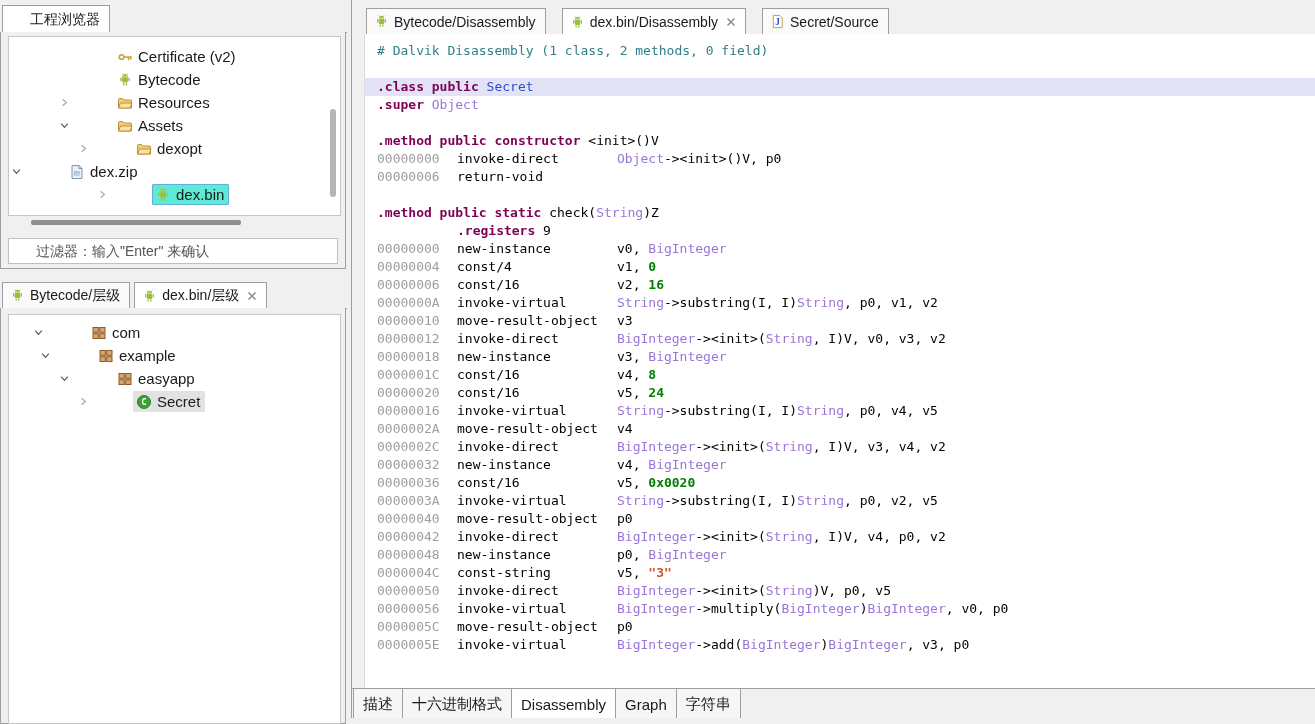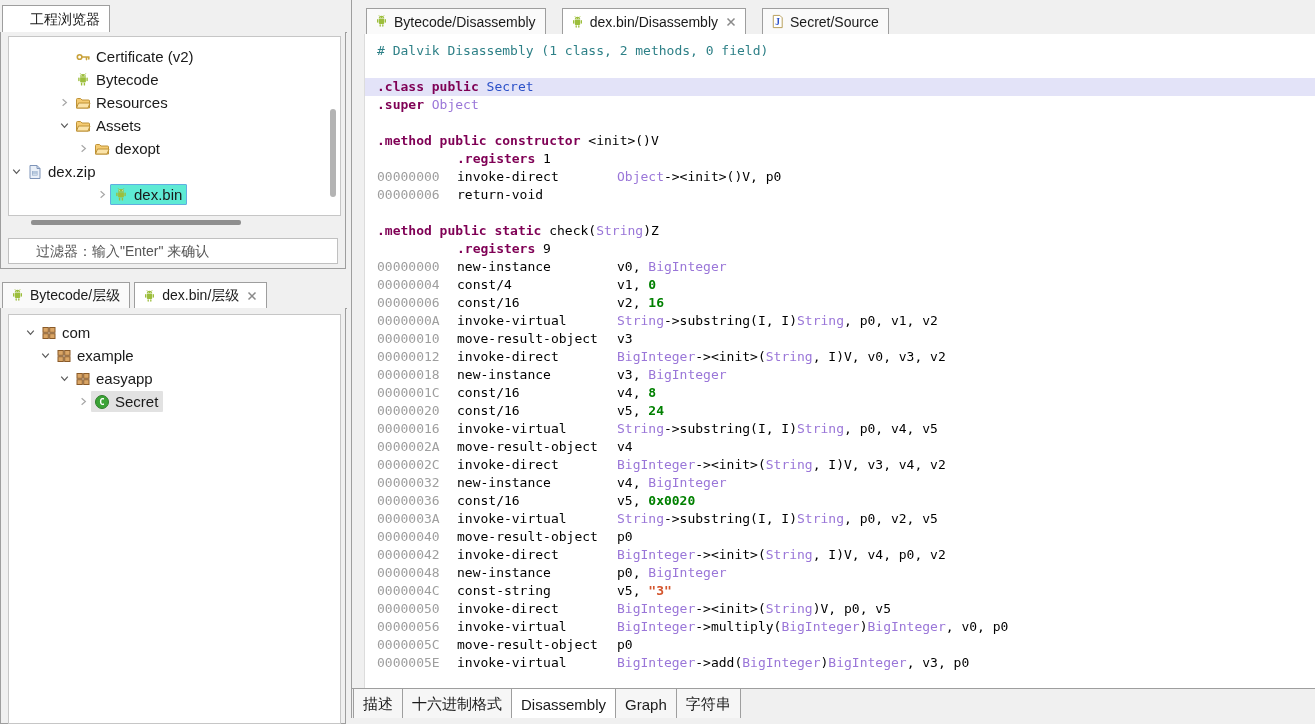--- a/index.html
+++ b/index.html
@@ -30,21 +30,21 @@
   .filter input{border:none;outline:none;flex:1;font-family:inherit;font-size:14px;color:#333;background:transparent;}
   .filter input::placeholder{color:#555;opacity:1;}
 
   .bl-tabbar{left:0;top:277px;width:347px;height:31px;}
   .bl-tabbar .tab{margin-left:2px;}
   .bl-frame{position:absolute;left:0;top:308px;width:346px;height:416px;background:#f0f0f0;
             border:1px solid #9e9e9e;border-top:none;box-sizing:border-box;}
   #hier-tree-box{left:7px;top:6px;width:331px;height:402px;padding-top:6px;}
 
   
-  .tree-row{height:23px;display:flex;align-items:center;white-space:nowrap;font-size:15px;cursor:default;}
+  .tree-row{height:23px;display:flex;align-items:center;white-space:nowrap;font-size:15px;cursor:default;gap:42px;}
   .tree-row .arrow{width:15px;height:15px;display:inline-flex;flex:none;}
   .tree-row .arrow svg{width:100%;height:100%;}
   .sel{display:inline-flex;align-items:center;gap:5px;padding:1px 4px 1px 2px;border:1px solid transparent;border-radius:1px;}
   .sel .icon{width:16px;height:16px;display:inline-flex;flex:none;}
   .sel .icon svg{width:100%;height:100%;}
   .sel.sel-blue{background:#5eead4;border-color:#61aee0;}
   .sel.sel-gray{background:#e2e2e2;}
 
   
   .r-tabbar{left:351px;top:0;width:964px;height:34px;border-left:1px solid #9e9e9e;}
@@ -261,21 +261,21 @@
         <span class="close">
           <svg viewBox="0 0 10 10">
             <path d="M1.5 1.5 L8.5 8.5 M8.5 1.5 L1.5 8.5" stroke="#8a8a8a" stroke-width="1.5"></path>
           </svg>
         </span>
       </div>
     </div>
   <div class="bl-frame">
     <div class="tree-box" id="hier-tree-box">
       <div id="hier-tree-rows">
-          <div class="tree-row" style="padding-left:14px">
+          <div class="tree-row" style="padding-left:22px">
             <span class="arrow">
               <svg viewBox="0 0 16 16">
                 <path d="M4.5 6l3.5 4 3.5-4" fill="none" stroke="#5A5A5A" stroke-width="1.3"></path>
               </svg>
             </span>
             <span class="sel">
               <span class="icon">
                 <svg viewBox="0 0 16 16">
                   <g fill="#D9A566" stroke="#8A5A28">
                     <rect x="2" y="2.5" width="5.3" height="4.8"></rect>
@@ -400,21 +400,20 @@
     </div>
   <div class="editor">
     <div class="gutter"></div>
     <div class="code" id="code-lines">
         <div class="line"><span class="tk-m"># Dalvik Disassembly (1 class, 2 methods, 0 field)</span></div>
         <div class="line">&nbsp;</div>
         <div class="line hl"><span class="tk-k">.class public</span><span class="tk-p"> </span><span class="tk-c">Secret</span></div>
         <div class="line"><span class="tk-k">.super</span><span class="tk-p"> </span><span class="tk-t">Object</span></div>
         <div class="line">&nbsp;</div>
         <div class="line"><span class="tk-k">.method public constructor</span><span class="tk-p"> &lt;init&gt;()V</span></div>
-        <div class="line"><span class="ind"></span><span class="tk-k">.registers</span><span class="tk-p"> 1</span></div>
         <div class="line"><span class="addr">00000000</span><span class="mn">invoke-direct</span><span class="tk-t">Object</span><span class="tk-p">-&gt;&lt;init&gt;()V, p0</span></div>
         <div class="line"><span class="addr">00000006</span><span class="mn">return-void</span></div>
         <div class="line">&nbsp;</div>
         <div class="line"><span class="tk-k">.method public static</span><span class="tk-p"> check(</span><span class="tk-t">String</span><span class="tk-p">)Z</span></div>
         <div class="line"><span class="ind"></span><span class="tk-k">.registers</span><span class="tk-p"> 9</span></div>
         <div class="line"><span class="addr">00000000</span><span class="mn">new-instance</span><span class="tk-p">v0, </span><span class="tk-t">BigInteger</span></div>
         <div class="line"><span class="addr">00000004</span><span class="mn">const/4</span><span class="tk-p">v1, </span><span class="tk-n">0</span></div>
         <div class="line"><span class="addr">00000006</span><span class="mn">const/16</span><span class="tk-p">v2, </span><span class="tk-n">16</span></div>
         <div class="line"><span class="addr">0000000A</span><span class="mn">invoke-virtual</span><span class="tk-t">String</span><span class="tk-p">-&gt;substring(I, I)</span><span class="tk-t">String</span><span class="tk-p">, p0, v1, v2</span></div>
         <div class="line"><span class="addr">00000010</span><span class="mn">move-result-object</span><span class="tk-p">v3</span></div>

